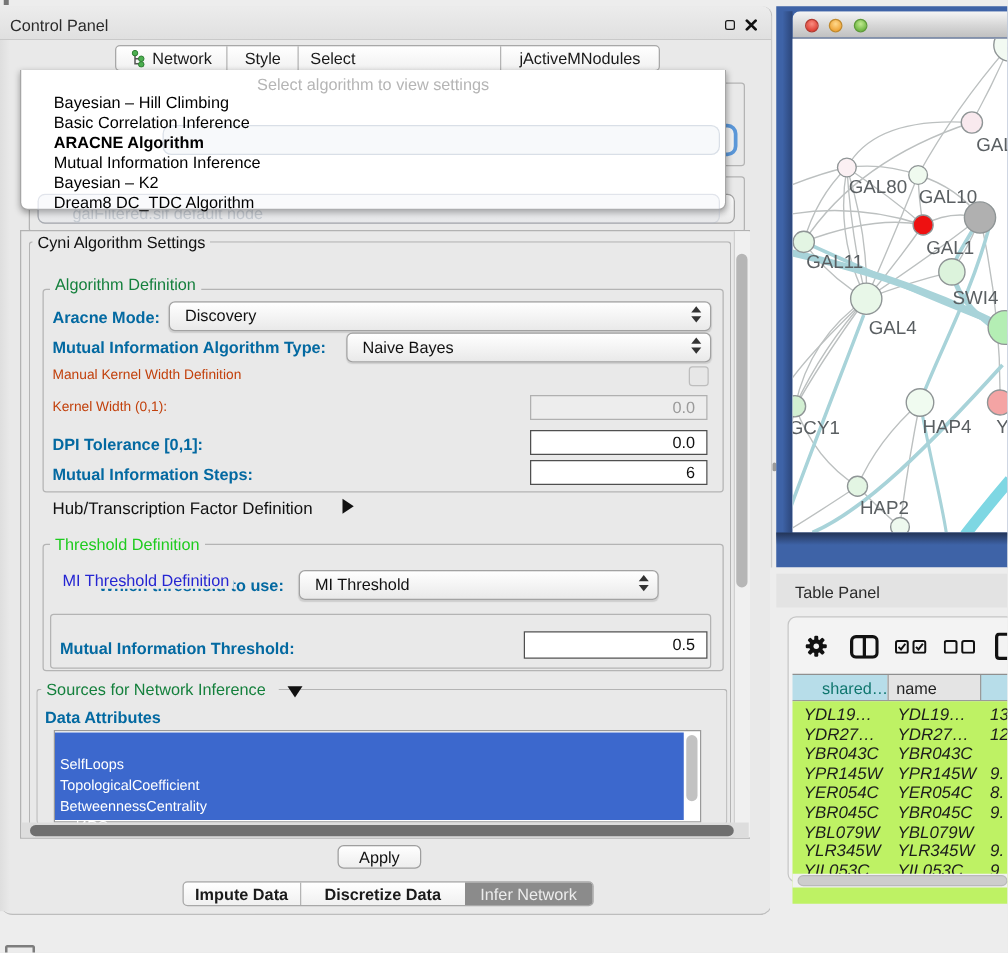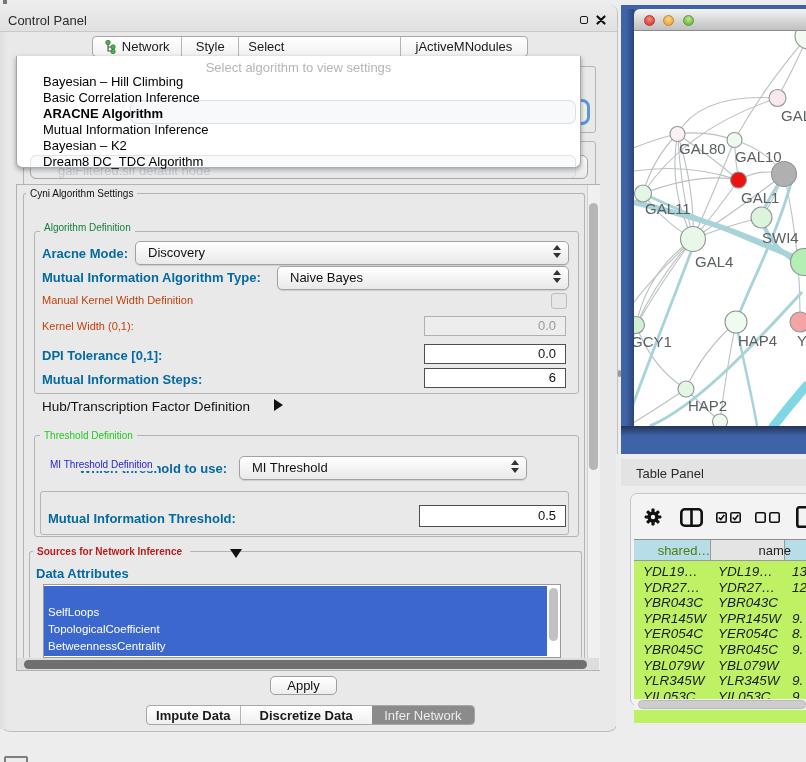--- a/index.html
+++ b/index.html
@@ -7,21 +7,21 @@
      font-family:"Liberation Sans",sans-serif;-webkit-font-smoothing:antialiased;}
 .a{position:absolute;}
 .lbl{font-size:13px;font-weight:bold;color:#0369a1;}
 .glbl{font-size:11px;font-weight:normal;color:#c2410c;}
 .combo{background:linear-gradient(#ffffff,#f2f2f2 60%,#e9e9e9);border:1px solid #a2a2a2;border-radius:5px;box-shadow:0 1px 1px rgba(0,0,0,0.12);}
 .spin{position:absolute;width:8px;height:13px;}
 .spin:before{content:"";position:absolute;left:0;top:0;border-left:4px solid transparent;border-right:4px solid transparent;border-bottom:5px solid #333;}
 .spin:after{content:"";position:absolute;left:0;bottom:0;border-left:4px solid transparent;border-right:4px solid transparent;border-top:5px solid #333;}
 .field{background:#fff;border:1.5px solid #4f4f4f;font-size:13px;color:#111;text-align:right;padding-right:9px;box-sizing:border-box;}
 .group{border:1px solid #b4b4b4;border-radius:3px;}
-.gcap{position:absolute;background:#e9e9e9;padding:0 4px;font-size:10px;line-height:13px;}
+.gcap{position:absolute;background:#e9e9e9;padding:0 4px;font-size:13px;line-height:13px;}
 </style>
 </head>
 <body>
 
 <div class="a" style="left:0;top:5px;width:618px;height:727px;background:#e9e9e9;border-radius:0 8px 10px 10px;border-right:1px solid #c0c0c0;border-bottom:1px solid #bdbdbd;box-sizing:border-box;"></div>
 <div class="a" style="left:3px;top:0;width:4px;height:4px;background:#777;"></div>
 <div class="a" style="left:0;top:31px;width:8px;height:698px;background:linear-gradient(to right,#dedede,#e9e9e9);"></div>
 
 <div class="a" style="left:0;top:5px;width:617px;height:26px;background:linear-gradient(#ececec,#e0e0e0);border-bottom:1px solid #c9c9c9;border-radius:0 8px 0 0;"></div>
 <div class="a" style="left:8px;top:12.5px;font-size:13px;color:#2b2b2b;">Control Panel</div>
@@ -96,21 +96,21 @@
 <div class="a combo" style="left:239px;top:456px;width:286px;height:22px;"></div>
 <div class="a" style="left:252px;top:460px;font-size:13px;color:#111;">MI Threshold</div>
 <div class="a spin" style="left:511px;top:460px;"></div>
 
 <div class="a group" style="left:40px;top:491px;width:527px;height:42px;"></div>
 <div class="a gcap" style="left:46px;top:458px;color:#2525d2;">MI Threshold Definition</div>
 <div class="a lbl" style="left:48px;top:511px;">Mutual Information Threshold:</div>
 <div class="a field" style="left:419px;top:505px;width:147px;height:22px;line-height:19px;">0.5</div>
 
 <div class="a group" style="left:29px;top:551px;width:551px;height:107px;border-bottom:none;"></div>
-<div class="a gcap" style="left:33px;top:545px;color:#b91c1c;padding-right:0;font-weight:bold;">Sources for Network Inference&nbsp;&nbsp;&nbsp;</div>
+<div class="a gcap" style="left:33px;top:545px;color:#15803d;padding-right:0;">Sources for Network Inference&nbsp;&nbsp;&nbsp;</div>
 <svg class="a" style="left:229px;top:548px;" width="14" height="11" viewBox="0 0 14 11">
     <path d="M1 1 L13 1 L7 10 Z" fill="#111"></path>
   </svg>
 
 <div class="a lbl" style="left:36px;top:566px;">Data Attributes</div>
 
 <div class="a" style="left:43px;top:584px;width:518px;height:74px;background:#fff;border:1px solid #9a9a9a;box-sizing:border-box;"></div>
 <div class="a" style="left:44px;top:586px;width:503px;height:70px;background:#3c68cd;"></div>
 <div class="a" style="left:48px;top:604px;font-size:11.5px;color:#fff;line-height:16.8px;">SelfLoops<br>TopologicalCoefficient<br>BetweennessCentrality<br>gal4RGexp</div>
 <div class="a" style="left:549px;top:588px;width:9px;height:53px;background:#c2c2c2;border-radius:4.5px;"></div>
@@ -260,22 +260,22 @@
   <rect x="14.8" y="0.8" width="9.4" height="9.4" rx="1.5" fill="none" stroke="#111" stroke-width="1.6"></rect>
 </svg>
 <svg class="a" style="left:796px;top:506px;" width="10" height="22" viewBox="0 0 10 22">
   <path d="M10 1.3 L3.6 1.3 Q1.3 1.3 1.3 3.6 L1.3 18.4 Q1.3 20.7 3.6 20.7 L10 20.7" fill="none" stroke="#111" stroke-width="2.6"></path>
 </svg>
 
 <div class="a" style="left:634px;top:539px;width:172px;height:22px;border-top:1px solid #8f8f8f;border-bottom:1px solid #9a9a9a;box-sizing:border-box;"></div>
 <div class="a" style="left:634px;top:540px;width:76px;height:20px;background:#b7dde9;"></div>
 <div class="a" style="left:710px;top:540px;width:74px;height:20px;background:#e4e4e4;border-left:1px solid #9a9a9a;box-sizing:border-box;"></div>
 <div class="a" style="left:784px;top:540px;width:22px;height:20px;background:#b7dde9;border-left:1px solid #9a9a9a;box-sizing:border-box;"></div>
-<div class="a" style="left:646px;top:543px;width:76px;text-align:center;font-size:13px;color:#4d7c0f;">shared…</div>
-<div class="a" style="left:717px;top:543px;width:74px;text-align:right;font-size:13px;color:#1f1f1f;">name</div>
+<div class="a" style="left:646px;top:543px;width:76px;text-align:center;font-size:13px;color:#0f766e;">shared…</div>
+<div class="a" style="left:717px;top:543px;width:74px;text-align:left;font-size:13px;color:#1f1f1f;">name</div>
 
 <div class="a" style="left:634px;top:561px;width:172px;height:162px;background:#bef264;overflow:hidden;font-style:italic;">
   <div style="position:absolute;left:9px;top:0;font-size:13.5px;color:#1c1c1c;line-height:15.6px;padding-top:3px;">YDL19…<br>YDR27…<br>YBR043C<br>YPR145W<br>YER054C<br>YBR045C<br>YBL079W<br>YLR345W<br>YIL053C</div>
   <div style="position:absolute;left:84px;top:0;font-size:13.5px;color:#1c1c1c;line-height:15.6px;padding-top:3px;">YDL19…<br>YDR27…<br>YBR043C<br>YPR145W<br>YER054C<br>YBR045C<br>YBL079W<br>YLR345W<br>YIL053C</div>
   <div style="position:absolute;left:158px;top:0;font-size:13.5px;color:#1c1c1c;line-height:15.6px;padding-top:3px;">13<br>12<br>&nbsp;<br>9.<br>8.<br>9.<br>&nbsp;<br>9.<br>9.</div>
 </div>
 
 <div class="a" style="left:634px;top:699px;width:172px;height:11px;background:#f1f1f1;"></div>
 <div class="a" style="left:638px;top:700px;width:168px;height:9px;background:#cdcdcd;border:1px solid #bababa;border-radius:5px;box-sizing:border-box;"></div>
 

